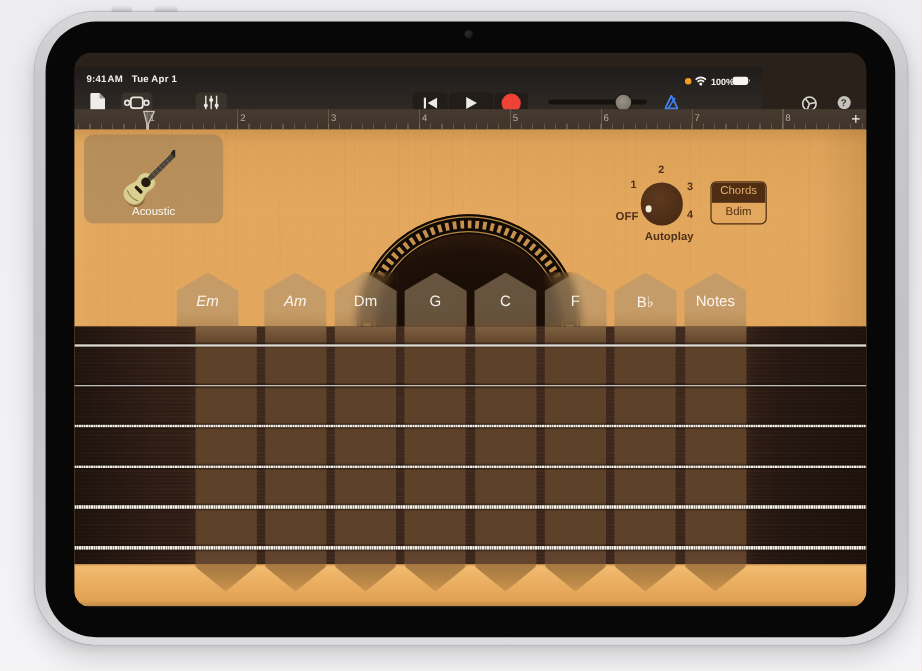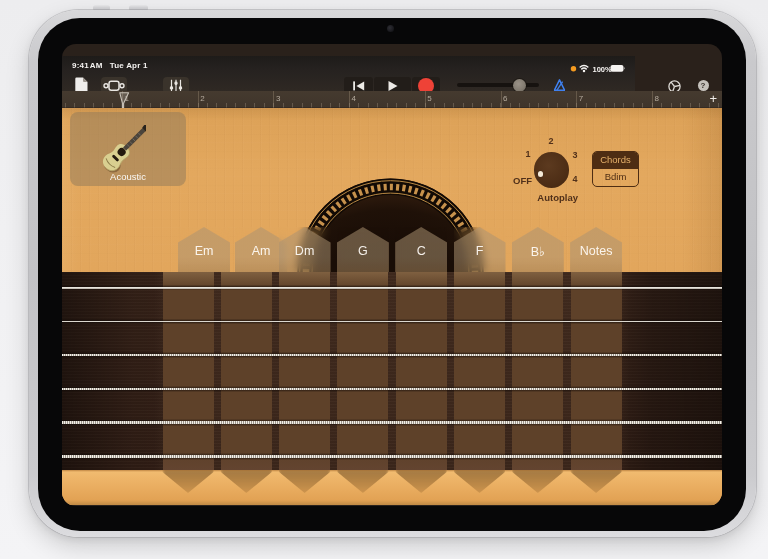--- a/index.html
+++ b/index.html
@@ -241,24 +241,24 @@
           <div class="klabel" style="left:506px; top:66.5px; width:14px;">4</div>
           <div id="knob">
             <div class="dot"></div>
           </div>
           <div class="klabel" style="left:464px; top:84px; width:52px; font-size:9.5px;text-align:right;">Autoplay</div>
           <div id="toggle">
             <div class="row on">Chords</div>
             <div class="row off">Bdim</div>
           </div>
           <div id="strips">
-          <div class="strip" style="left:116px;">
+          <div class="strip" style="left:85px;font-style:italic;">
               <div class="t">Em</div>
             </div>
-          <div class="strip" style="left:173px;">
+          <div class="strip" style="left:158px;font-style:italic;">
               <div class="t">Am</div>
             </div>
           <div class="strip" style="left:216.6px;">
               <div class="t">Dm</div>
             </div>
           <div class="strip" style="left:274.9px;">
               <div class="t">G</div>
             </div>
           <div class="strip" style="left:333.2px;">
               <div class="t">C</div>

